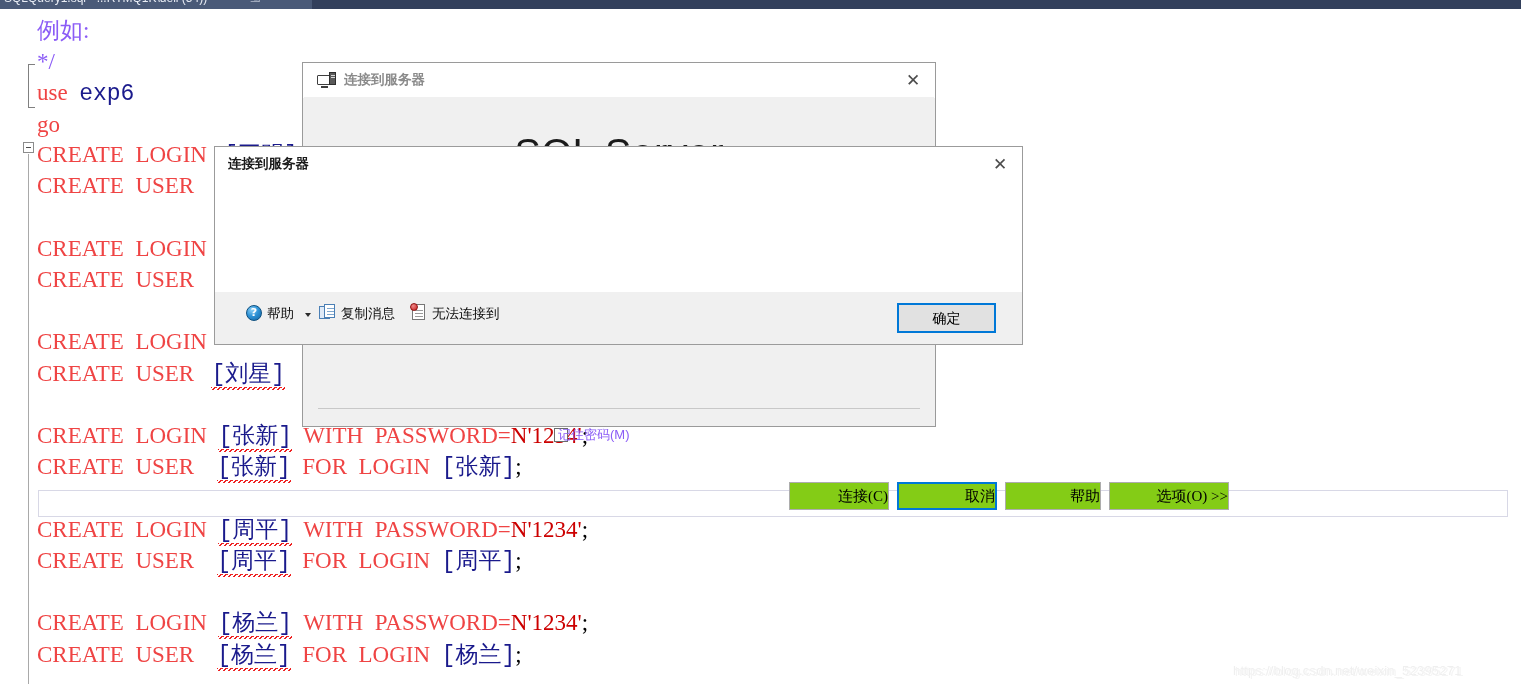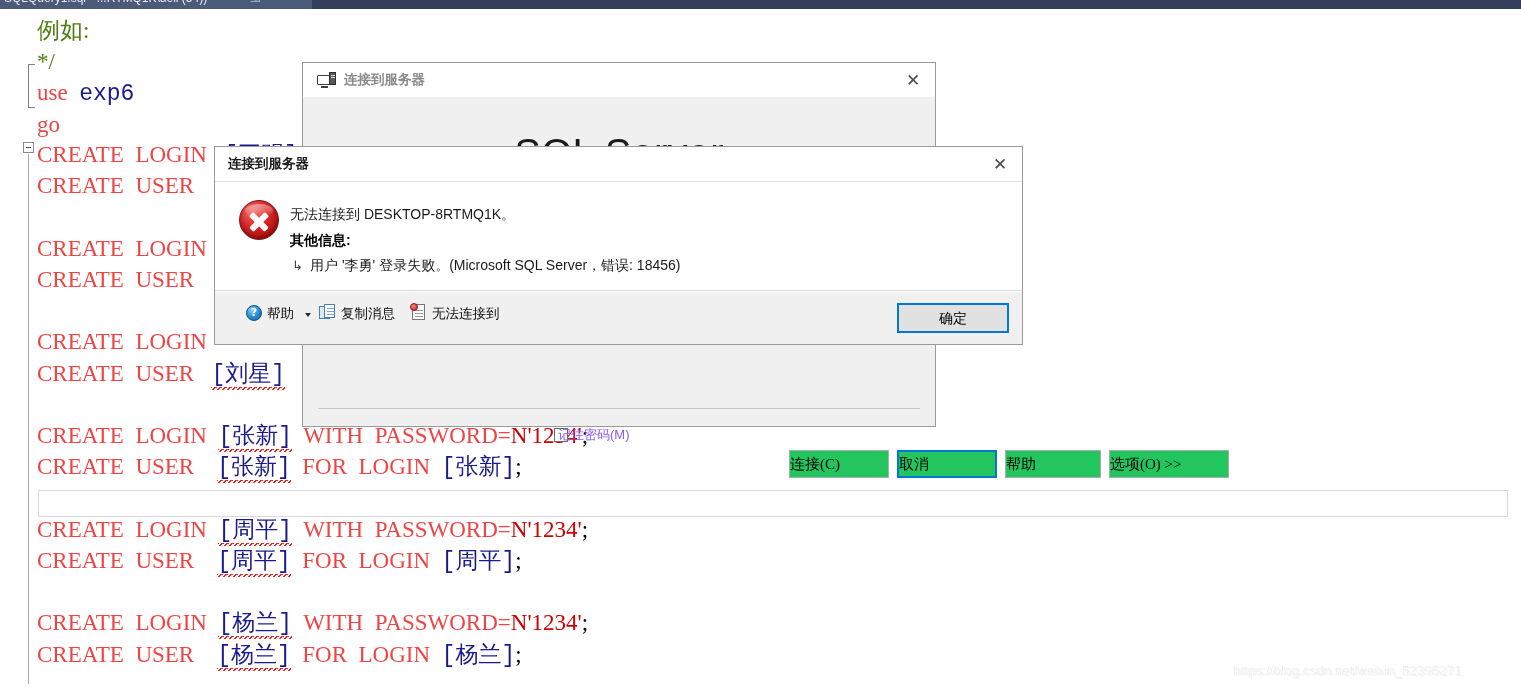--- a/index.html
+++ b/index.html
@@ -75,21 +75,21 @@
   .code{
     position:absolute;left:37px;top:0;width:1484px;height:678px;
     font-family:"Liberation Serif","DejaVu Serif",serif;
     font-size:23px;
     white-space:pre;
   }
   .ln{position:absolute;left:0;white-space:pre;line-height:31px;}
   .kw{color:#ef4444;}
   .id{color:#1a1a8c;font-family:Liberation Mono, monospace;}
   .str{color:#cc0000;}
-  .cmt{color:#4d7c0f;}
+  .cmt{color:#8b5cf6;}
   .punc{color:#000000;}
   .sq{
     background-image:repeating-linear-gradient(135deg,#ee2222 0,#ee2222 1.2px,transparent 1.2px,transparent 2.6px);
     background-repeat:repeat-x;background-position:left bottom;background-size:5px 3px;
     padding-bottom:2px;
   }
   .curline{
     position:absolute;left:38px;width:1470px;height:27px;
     border:1px solid #d8d8e6;background:#ffffff;box-sizing:border-box;
   }
@@ -140,23 +140,23 @@
   .remember-row{position:absolute;left:250px;top:331px;}
   .remember-box{
     position:absolute;left:0;top:0;width:14px;height:14px;
     border:1px solid #6b6b6b;background:#ffffff;box-sizing:border-box;
   }
   .remember-label{
     position:absolute;left:4px;top:-2px;font-size:13px;color:#8b5cf6;white-space:nowrap;
   }
   .btnrow{position:absolute;left:0;top:387px;width:634px;height:28px;}
   .wbtn{
-    position:absolute;height:28px;background:#22c55e;border:1px solid #adadad;
+    position:absolute;height:28px;background:#84cc16;border:1px solid #adadad;
     box-sizing:border-box;font-family:"Liberation Serif","DejaVu Serif",serif;
-    font-size:15px;color:#000000;line-height:26px;text-align:left;white-space:nowrap;
+    font-size:15px;color:#000000;line-height:26px;text-align:right;white-space:nowrap;margin-top:32px;
   }
   .wbtn.focus{border:2px solid #0078d7;line-height:24px;}
 
   
   #error-dialog{left:214px;top:146px;width:809px;height:199px;background:#ffffff;border:1px solid #9b9b9b;}
   #error-dialog .dlg-title-text{left:13px;color:#1a1a1a;}
   #error-dialog .dlg-close{right:0;}
   .err-body{
     position:absolute;left:0;top:34px;width:807px;height:110px;background:#ffffff;
     border-top:1px solid #e3e3e3;border-bottom:1px solid #dcdcdc;box-sizing:border-box;
@@ -212,21 +212,21 @@
   .doc-icon .pg{
     position:absolute;left:2px;top:1px;width:13px;height:16px;background:#ffffff;
     border:1px solid #777777;box-sizing:border-box;
   }
   .doc-icon .pg i{position:absolute;left:2px;width:8px;height:1px;background:#9a9a9a;}
   .doc-icon .badge{
     position:absolute;left:0;top:0;width:8px;height:8px;border-radius:50%;
     background:radial-gradient(circle at 35% 30%, #f08a8a, #c41d1d);border:1px solid #8f1111;box-sizing:border-box;
   }
   .ok-btn{
-    position:absolute;left:682px;top:11px;width:112px;height:30px;
+    position:absolute;left:682px;top:11px;width:99px;height:30px;
     background:#e1e1e1;border:2px solid #0078d7;box-sizing:border-box;
     font-size:14px;color:#000000;line-height:26px;text-align:center;
   }
 
   
   .watermark{
     position:absolute;left:1233px;top:663px;width:288px;height:20px;
     font-size:13px;color:#efefef;white-space:nowrap;letter-spacing:.2px;
     font-family:"Liberation Sans",sans-serif;
   }
@@ -289,32 +289,20 @@
       <div class="wbtn" style="left: 806px; width: 120px;">选项(O)  &gt;&gt;</div>
     </div>
 </div>
 
 <div class="dlg" id="error-dialog">
   <div class="dlg-title">
     <div class="dlg-title-text">连接到服务器</div>
     <div class="dlg-close">✕</div>
   </div>
 
-  <div class="err-body">
-    <div class="err-icon">
-      <div class="disc"></div>
-        <div class="gloss"></div>
-        <div class="x1"></div>
-        <div class="x2"></div>
-    </div>
-    <div class="err-line1">无法连接到 DESKTOP-8RTMQ1K。</div>
-    <div class="err-addl">其他信息:</div>
-    <div class="err-arrow">↳</div>
-    <div class="err-detail">用户 '李勇' 登录失败。(Microsoft SQL Server，错误: 18456)</div>
-  </div>
 
   <div class="err-footer">
     <div class="help-icon">
       <span>?</span>
     </div>
     <div class="fl" style="left:52px;top:13px;">帮助</div>
     <div class="caret-down"></div>
 
     <div class="copy-icon">
       <div class="b"></div>

